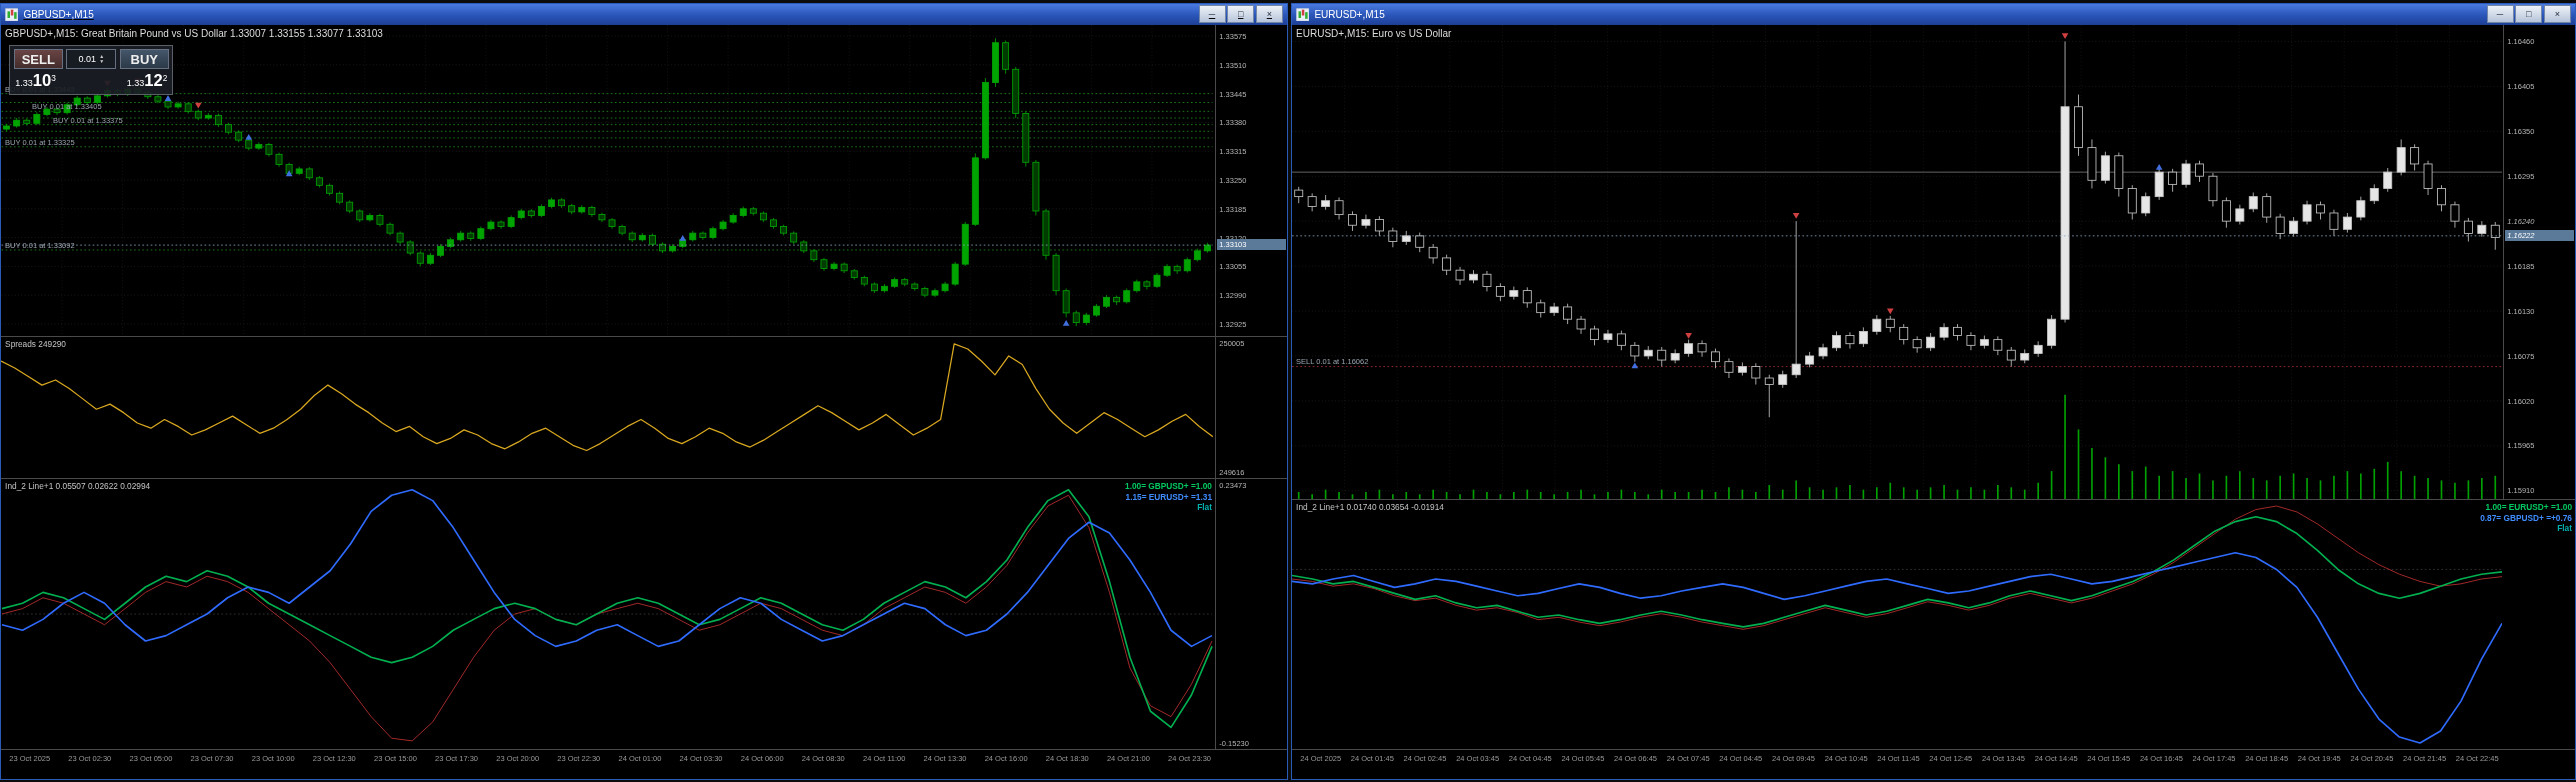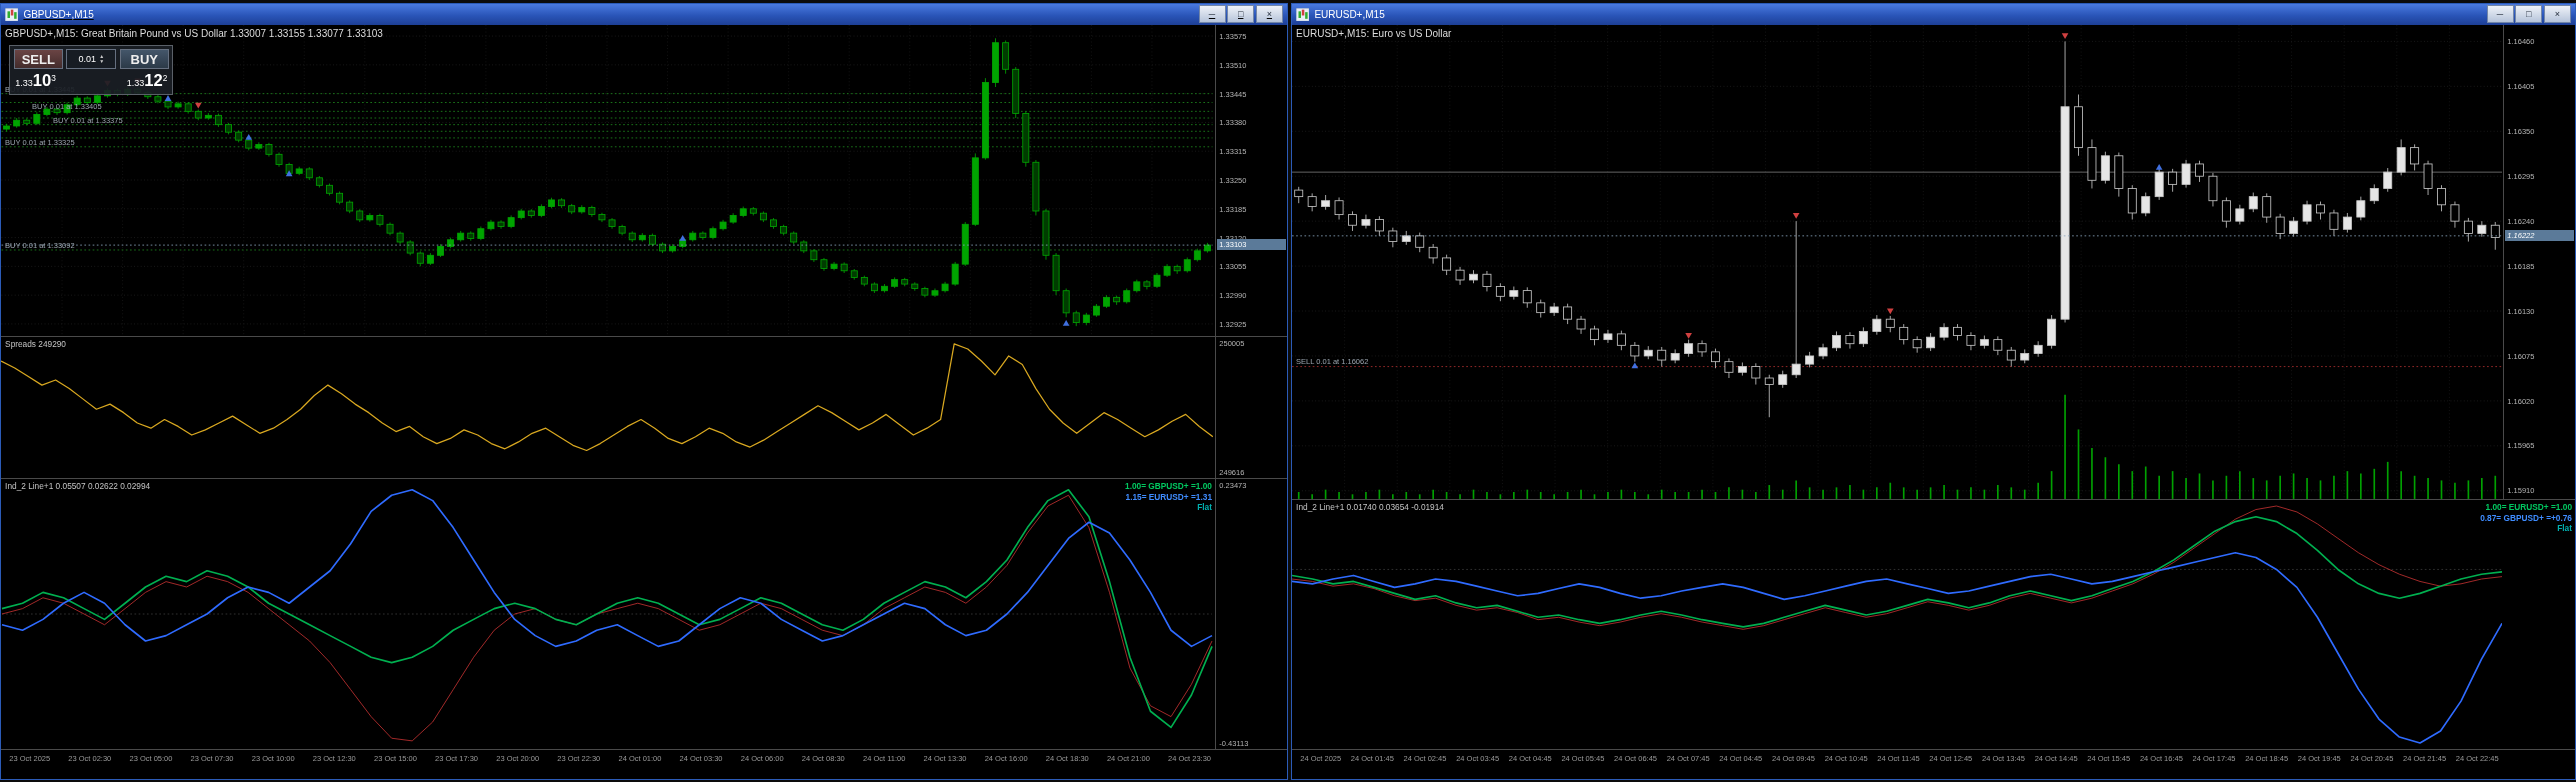--- a/index.html
+++ b/index.html
@@ -430,21 +430,21 @@
         </div>
       <svg width="1212" height="270" viewBox="0 0 1461 326">
             <line x1="0" x2="1461" y1="163" y2="163" stroke="#3a3a3a" stroke-dasharray="2 3"></line>
             <polyline points="0.0,163.0 24.8,156.5 49.5,143.4 74.3,150.0 99.1,163.0 123.8,176.0 148.6,156.5 173.3,136.9 198.1,123.9 222.9,130.4 247.6,117.4 272.4,123.9 297.2,136.9 321.9,156.5 346.7,176.0 371.4,195.6 396.2,221.7 421.0,254.3 445.7,286.9 470.5,313.0 495.3,316.2 520.0,293.4 544.8,254.3 569.5,215.2 594.3,182.6 619.1,163.0 643.8,156.5 668.6,169.5 693.4,176.0 718.1,163.0 742.9,156.5 767.6,150.0 792.4,156.5 817.2,169.5 841.9,182.6 866.7,176.0 891.5,163.0 916.2,150.0 941.0,156.5 965.7,169.5 990.5,182.6 1015.3,189.1 1040.0,176.0 1064.8,156.5 1089.6,143.4 1114.3,130.4 1139.1,136.9 1163.8,150.0 1188.6,130.4 1213.4,104.3 1238.1,65.2 1262.9,32.6 1287.7,19.6 1312.4,58.7 1337.2,136.9 1361.9,228.2 1386.7,273.8 1411.5,286.9 1436.2,247.8 1461.0,195.6" fill="none" stroke="#c23232" stroke-width="1" stroke-linejoin="round"></polyline>
             <polyline points="0.0,156.5 24.8,150.0 49.5,136.9 74.3,143.4 99.1,156.5 123.8,169.5 148.6,150.0 173.3,130.4 198.1,117.4 222.9,123.9 247.6,110.8 272.4,117.4 297.2,130.4 321.9,150.0 346.7,163.0 371.4,176.0 396.2,189.1 421.0,202.1 445.7,215.2 470.5,221.7 495.3,215.2 520.0,202.1 544.8,182.6 569.5,169.5 594.3,156.5 619.1,150.0 643.8,156.5 668.6,169.5 693.4,176.0 718.1,163.0 742.9,150.0 767.6,143.4 792.4,150.0 817.2,163.0 841.9,176.0 866.7,169.5 891.5,156.5 916.2,143.4 941.0,150.0 965.7,163.0 990.5,176.0 1015.3,182.6 1040.0,169.5 1064.8,150.0 1089.6,136.9 1114.3,123.9 1139.1,130.4 1163.8,143.4 1188.6,123.9 1213.4,97.8 1238.1,58.7 1262.9,26.1 1287.7,13.0 1312.4,45.6 1337.2,123.9 1361.9,215.2 1386.7,280.4 1411.5,299.9 1436.2,260.8 1461.0,202.1" fill="none" stroke="#00b050" stroke-width="2" stroke-linejoin="round"></polyline>
             <polyline points="0.0,176.0 24.8,182.6 49.5,169.5 74.3,150.0 99.1,136.9 123.8,150.0 148.6,176.0 173.3,195.6 198.1,189.1 222.9,176.0 247.6,163.0 272.4,143.4 297.2,130.4 321.9,136.9 346.7,150.0 371.4,130.4 396.2,110.8 421.0,78.2 445.7,39.1 470.5,19.6 495.3,13.0 520.0,26.1 544.8,58.7 569.5,97.8 594.3,136.9 619.1,169.5 643.8,189.1 668.6,202.1 693.4,195.6 718.1,182.6 742.9,176.0 767.6,189.1 792.4,202.1 817.2,195.6 841.9,176.0 866.7,156.5 891.5,143.4 916.2,150.0 941.0,169.5 965.7,182.6 990.5,195.6 1015.3,189.1 1040.0,176.0 1064.8,163.0 1089.6,150.0 1114.3,156.5 1139.1,176.0 1163.8,189.1 1188.6,182.6 1213.4,163.0 1238.1,136.9 1262.9,104.3 1287.7,71.7 1312.4,52.2 1337.2,65.2 1361.9,97.8 1386.7,136.9 1411.5,182.6 1436.2,202.1 1461.0,189.1" fill="none" stroke="#2f6bff" stroke-width="2" stroke-linejoin="round"></polyline>
           </svg>
         </div>
       <div class="scale">
         <div class="scale-top">0.23473</div>
-        <div class="scale-bottom">-0.43113</div>
+        <div class="scale-bottom">-0.15230</div>
       </div>
     </div>
     <div class="time-axis" id="axis-left">
         <span>23 Oct 2025</span>
         <span>23 Oct 02:30</span>
         <span>23 Oct 05:00</span>
         <span>23 Oct 07:30</span>
         <span>23 Oct 10:00</span>
         <span>23 Oct 12:30</span>
         <span>23 Oct 15:00</span>
@@ -804,21 +804,21 @@
             <polygon points="1040.8999999999999,174.3310344827742 1048.8999999999999,174.3310344827742 1044.8999999999999,167.3310344827742" fill="#4070e0"></polygon>
             <line x1="0" x2="1458" y1="253.99655172413938" y2="253.99655172413938" stroke="#8aa4bd" stroke-dasharray="2 3"></line>
           </svg>
           <div class="lvl-label" style="top: 332px;">SELL 0.01 at 1.16062</div>
         </div>
       <div class="scale">
           <div class="scale-label" style="top: 12.2px;">1.16460</div>
           <div class="scale-label" style="top: 57px;">1.16405</div>
           <div class="scale-label" style="top: 102px;">1.16350</div>
           <div class="scale-label" style="top: 147px;">1.16295</div>
-          <div class="scale-label" style="top: 192px;">1.16240</div>
+          <div class="scale-label" style="top: 192px; font-style: italic;">1.16240</div>
           <div class="scale-label" style="top: 237px;">1.16185</div>
           <div class="scale-label" style="top: 282px;">1.16130</div>
           <div class="scale-label" style="top: 327px;">1.16075</div>
           <div class="scale-label" style="top: 372px;">1.16020</div>
           <div class="scale-label" style="top: 416px;">1.15965</div>
           <div class="scale-label" style="top: 461px;">1.15910</div>
           <div class="price-badge" style="top: 205px; font-style: italic;">1.16222</div>
         </div>
     </div>
     <div class="pane ind-pane">

